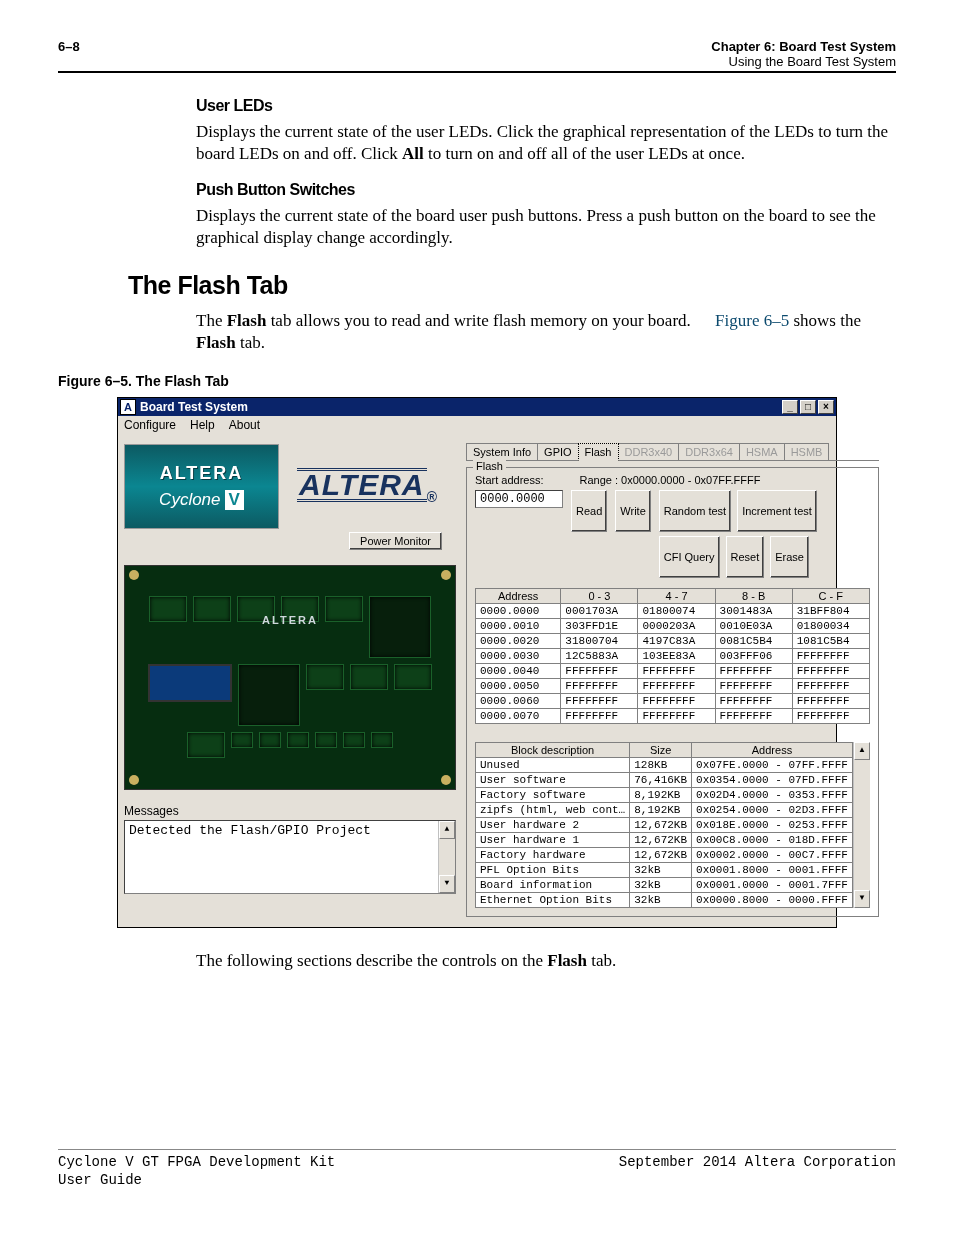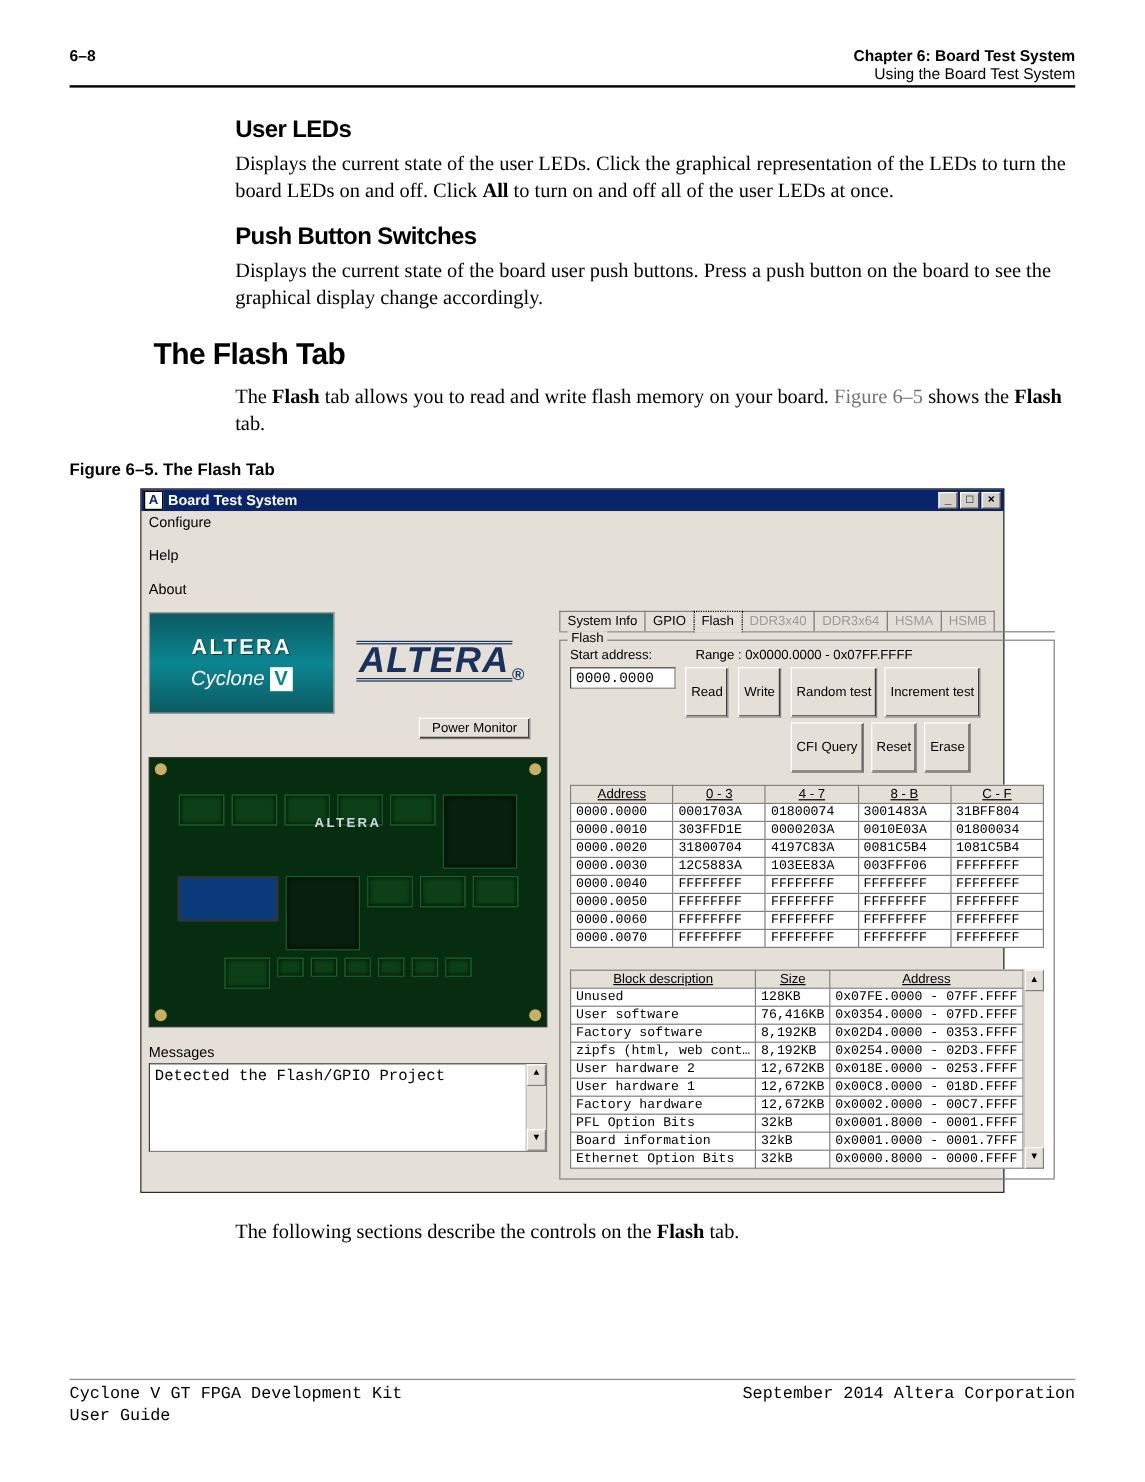--- a/index.html
+++ b/index.html
@@ -30,37 +30,37 @@
   .header .sub { font-weight: normal; }
   .body-col {
     margin-left: 138px;
     margin-right: 4px;
   }
   .h2 {
     font-family: Arial, Helvetica, sans-serif;
     font-weight: bold;
     letter-spacing: -0.5px;
   }
-  .h-user, .h-push { font-size: 20px; margin-top: 8px; margin-bottom: 6px; }
+  .h-user, .h-push { font-size: 16px; margin-top: 8px; margin-bottom: 6px; }
   .para {
     font-family: Georgia, "Times New Roman", serif;
     font-size: 17px;
     line-height: 1.3;
     margin: 0 0 16px 0;
   }
   .h-flash {
     margin-left: 70px;
     font-family: Arial, Helvetica, sans-serif;
     font-weight: bold;
     font-size: 25px;
     letter-spacing: -0.5px;
     margin-top: 22px;
     margin-bottom: 10px;
   }
-  .green-link { color: #737373; }
+  .green-link { color: #0c4a6e; margin-left: 20px; }
   .fig-caption {
     font-family: Arial, Helvetica, sans-serif;
     font-weight: bold;
     font-size: 14px;
     margin-left: 0;
     margin-top: 18px;
     margin-bottom: 8px;
   }
   
   .app-window {
@@ -93,21 +93,21 @@
   .titlebar .win-btn {
     width:16px; height:14px; background:#d4d0c8;
     border:1px solid #fff; border-right-color:#404040; border-bottom-color:#404040;
     color:#000; font-size:10px; line-height:12px; text-align:center;
     box-sizing:border-box;
   }
   .menubar {
     background:#e4e0d8;
     padding:2px 6px;
     font-size:12px;
-    display:flex; gap:14px;flex-direction:column;
+    display:flex; gap:14px;
   }
   .app-body {
     display:flex;
     background:#e4e0d8;
   }
   .left-pane {
     width:345px;
     box-sizing:border-box;
     padding:10px 6px 6px 6px;
   }
@@ -258,21 +258,21 @@
     background:#fff;
   }
   .mem-table th, .mem-table td,
   .block-table th, .block-table td {
     border:1px solid #808080;
     padding:1px 4px;
     text-align:left;
     white-space:nowrap;
   }
   .mem-table th, .block-table th {
-    background:#e4e0d8; font-family:Tahoma,Arial; font-weight:normal; text-align:center;text-decoration:underline;
+    background:#e4e0d8; font-family:Tahoma,Arial; font-weight:normal; text-align:center;
   }
   .mem-wrap { margin-top:10px; }
   .block-wrap {
     margin-top:18px; position:relative;
     display:flex;
   }
   .block-table th:first-child{ text-align:center; }
   .block-wrap .scroll-v{ position:relative; width:16px; flex-shrink:0;}
   .footer {
     position:absolute;

